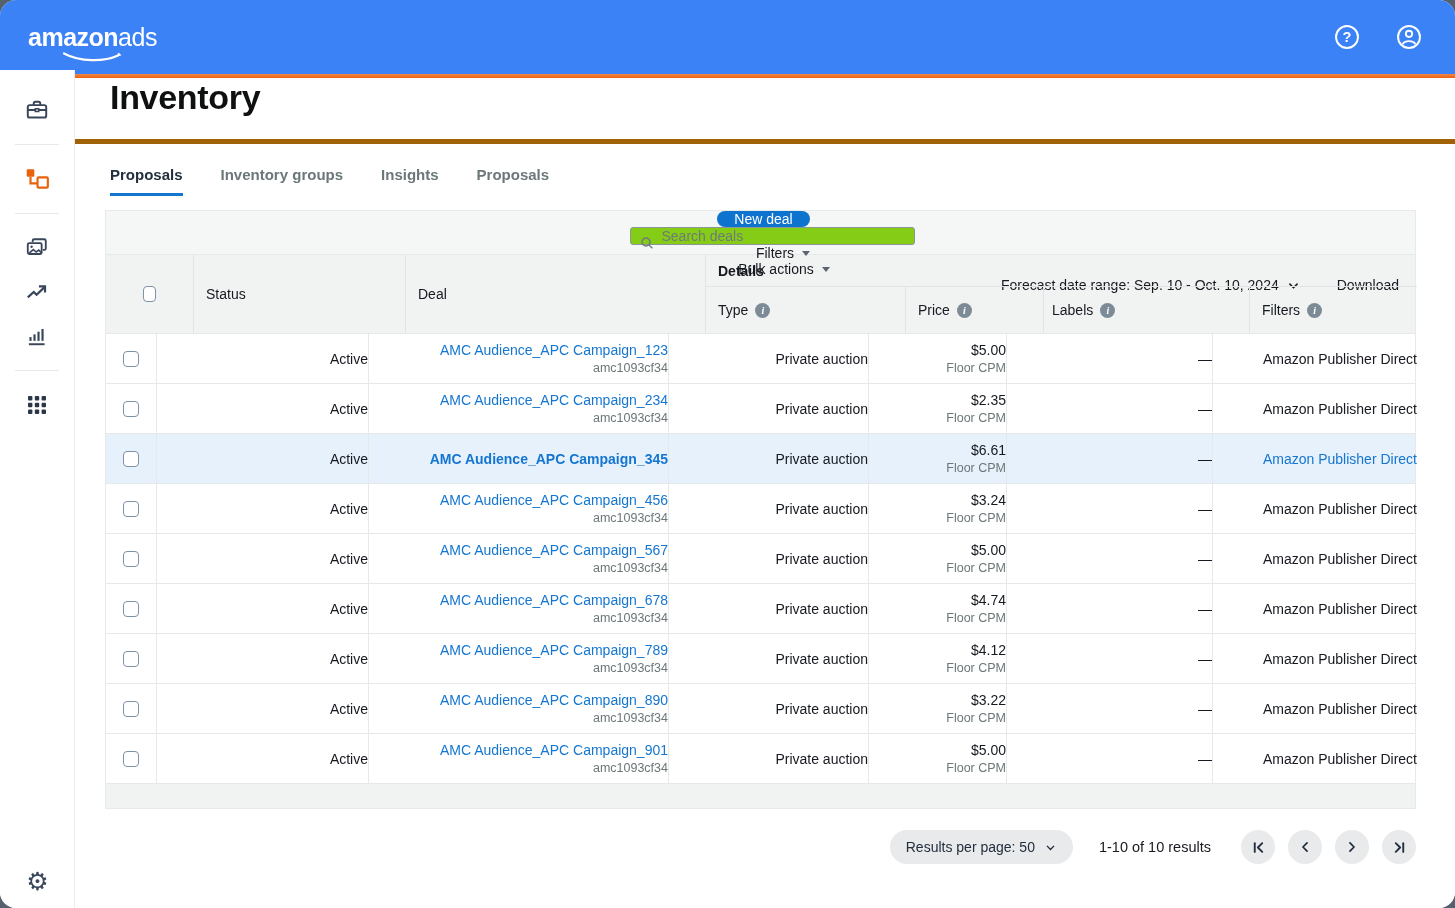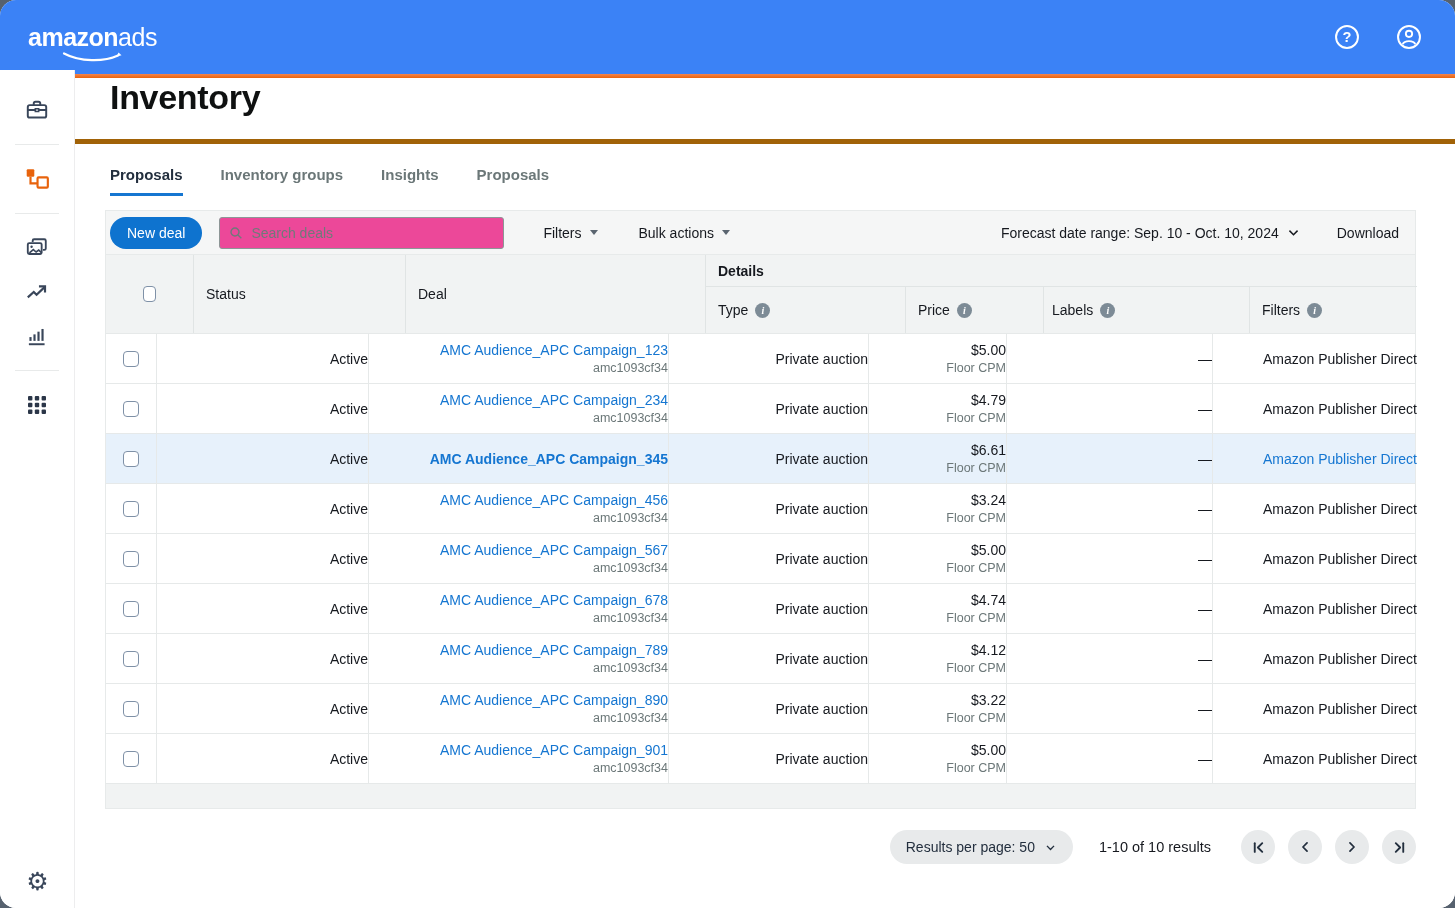--- a/index.html
+++ b/index.html
@@ -46,34 +46,34 @@
   .page-title { font-size:34px; font-weight:700; color:#0f1111; letter-spacing:-0.3px; }
 
   .tabs { display:flex; gap:38px; padding:22px 0 0 35px; }
   .tab { font-size:15px; font-weight:700; color:#6b7778; padding-bottom:10px; cursor:pointer; }
   .tab.active { color:#232f3e; border-bottom:3px solid #1576d1; }
 
   
   .panel { margin:14px 39px 0 30px; width:1311px; }
   .toolbar {
     height:44px; background:#f5f6f6; border:1px solid #e7eaea; border-bottom:none;
-    display:flex; align-items:center; padding:0 16px 0 4px;
+    display:flex; align-items:center; padding:0 16px 0 22px;flex-direction:column;
   }
   .btn-primary {
     background:#0e73cf; color:#fff; font-size:14px; font-weight:400;
     border:none; border-radius:16px; height:32px; padding:0 17px; cursor:pointer;
     font-family:"Liberation Sans", sans-serif;
   }
   .search-wrap {
     position:relative; margin-left:17px; width:285px; height:32px;
   }
   .search-wrap svg { position:absolute; left:9px; top:8px; }
   .search-input {
     width:100%; height:100%; border:1px solid #8d9696; border-radius:3px;
-    padding:0 10px 0 31px; font-size:14px; color:#16191f; background:#ec4899;
+    padding:0 10px 0 31px; font-size:14px; color:#16191f; background:#84cc16;
     font-family:"Liberation Sans", sans-serif; outline:none;
   }
   .search-input::placeholder { color:#6f7a7a; }
   .dropdown-label { display:flex; align-items:center; gap:8px; font-size:14px; color:#16191f; cursor:pointer; }
   .caret { width:0; height:0; border-left:4.5px solid transparent; border-right:4.5px solid transparent; border-top:5.5px solid #5a6570; }
   .tb-filters { margin-left:39px; }
   .tb-bulk { margin-left:41px; }
   .toolbar-right { margin-left:auto; display:flex; align-items:center; gap:36px; }
   .forecast { display:flex; align-items:center; gap:7px; font-size:14px; color:#16191f; cursor:pointer; }
   .download { font-size:14px; color:#16191f; cursor:pointer; }
@@ -337,21 +337,21 @@
       <span>Active</span>
     </div>
     <div class="td c3">
       <span class="deal-link">AMC Audience_APC Campaign_234</span>
       <span class="sub">amc1093cf34</span>
     </div>
     <div class="td c4">
       <span>Private auction</span>
     </div>
     <div class="td c5">
-      <span class="price-main">$4.79</span>
+      <span class="price-main">$2.35</span>
       <span class="sub">Floor CPM</span>
     </div>
     <div class="td c6">
       <span>—</span>
     </div>
     <div class="td c7">
       <span class="src-text">Amazon Publisher Direct</span>
     </div>
   </div>
 

